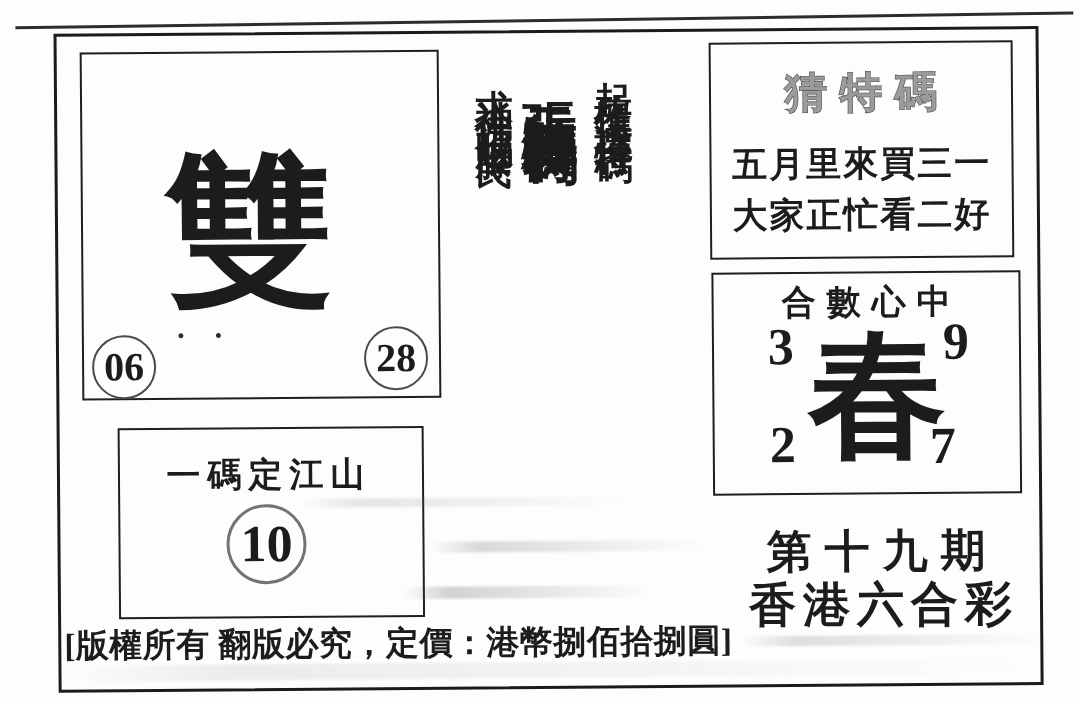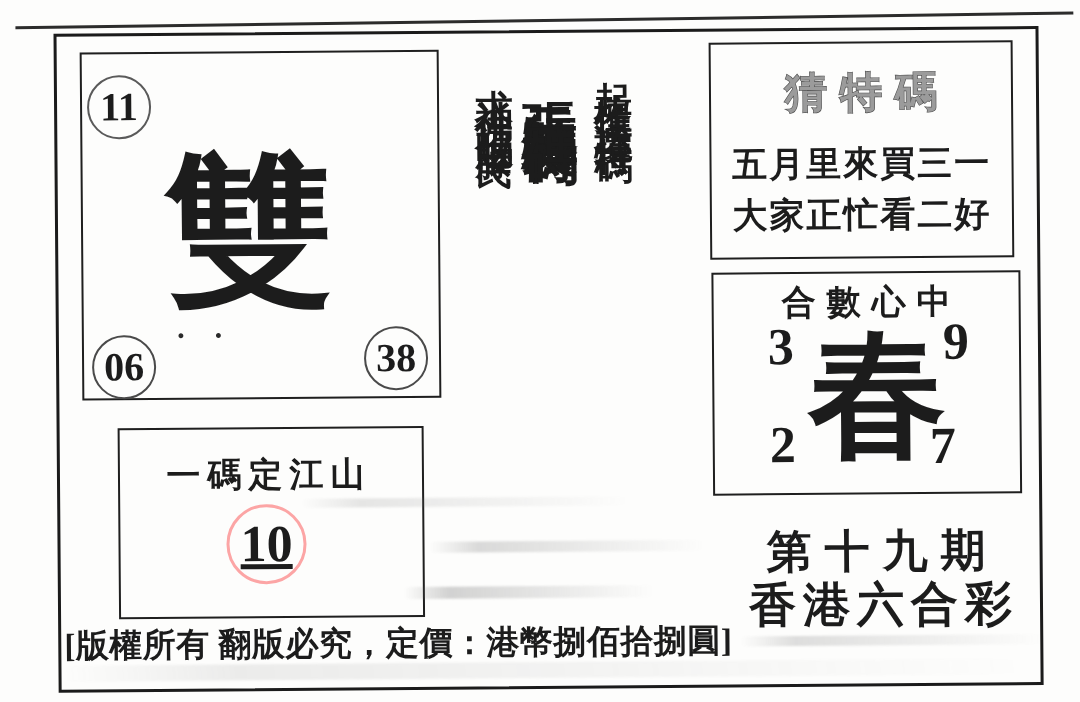--- a/index.html
+++ b/index.html
@@ -48,23 +48,23 @@
   .sheader{position:absolute;left:0;right:0;top:6px;text-align:center;font-size:34px;font-weight:700;letter-spacing:11px;text-indent:11px;}
   .schar{left:808px;top:330px;width:130px;font-size:138px;}
   .cornernum{position:absolute;font-size:52px;font-weight:700;line-height:1;}
   .s3{left:768px;top:323px;}
   .s9{left:943px;top:319px;}
   .s2{left:769px;top:421px;}
   .s7{left:929px;top:423px;}
   .otitle{position:absolute;left:117px;top:450px;width:302px;text-align:center;font-size:34px;font-weight:700;letter-spacing:7px;}
   .ocircle{
     position:absolute;left:225px;top:502px;width:74px;height:74px;
-    border:3px solid #fca5a5;border-radius:50%;
+    border:3px solid #737373;border-radius:50%;
     display:flex;align-items:center;justify-content:center;
-    font-size:52px;font-weight:700;line-height:1;text-decoration:underline;
+    font-size:52px;font-weight:700;line-height:1;
   }
   .issue{position:absolute;left:765px;top:524px;font-size:45px;font-weight:700;letter-spacing:13px;white-space:nowrap;}
   .brand{position:absolute;left:747px;top:576px;font-size:47px;font-weight:700;letter-spacing:7px;white-space:nowrap;}
   .copyright{position:absolute;left:62px;top:620px;font-size:33px;font-weight:700;letter-spacing:0.5px;white-space:nowrap;}
   .smudge{position:absolute;background:linear-gradient(90deg,rgba(120,120,120,0) 0%,rgba(110,110,110,.55) 18%,rgba(130,130,130,.35) 55%,rgba(110,110,110,0) 100%);filter:blur(1px);border-radius:3px;}
   .sm1{left:428px;top:541px;width:275px;height:11px;opacity:.45;}
   .sm2{left:402px;top:586px;width:250px;height:12px;opacity:.55;}
   .sm3{left:738px;top:638px;width:305px;height:10px;opacity:.4;}
   .sm4{left:58px;top:662px;width:975px;height:16px;opacity:.22;}
   .sm5{left:300px;top:497px;width:330px;height:9px;opacity:.3;}
@@ -72,23 +72,22 @@
 </head>
 <body>
 
 <div id="canvas">
   <div id="tilt">
 
     <div class="topline"></div>
     <div class="frame"></div>
 
     <div class="box dbox"></div>
-    <div class="circle c11">11</div>
     <div class="circle c06">06</div>
-    <div class="circle c28">38</div>
+    <div class="circle c28">28</div>
     <div class="bigchar dchar">雙</div>
     <div class="dots">· ·</div>
 
     <div class="vcol vcol-right">起擅作法攬特碼</div>
     <div class="vcol vcol-mid">張天師錦囊特碼</div>
     <div class="vcol vcol-left">求神佛福賜滕民</div>
 
     <div class="box gbox">
       <div class="gtitle">猜特碼</div>
       <div class="gline gline1">五月里來買三一</div>

